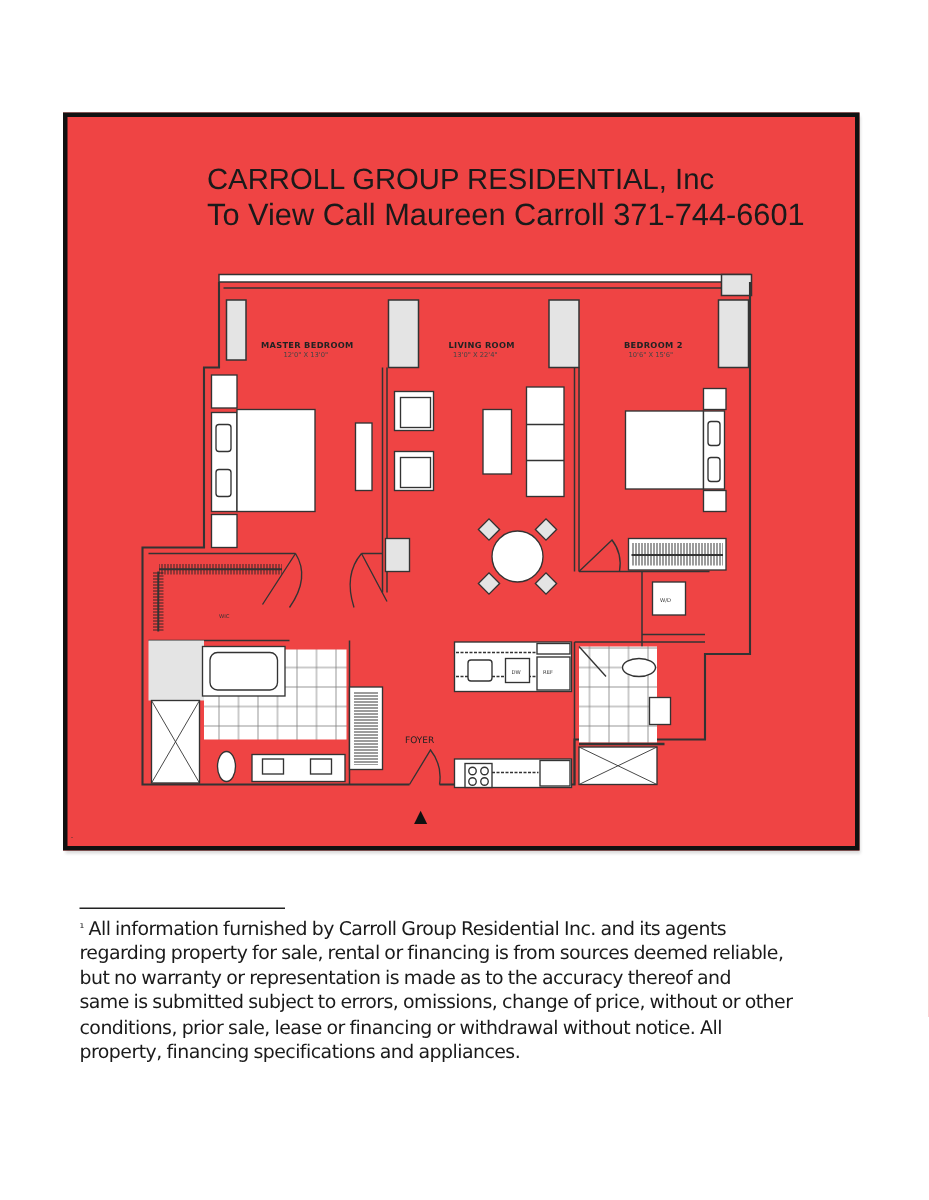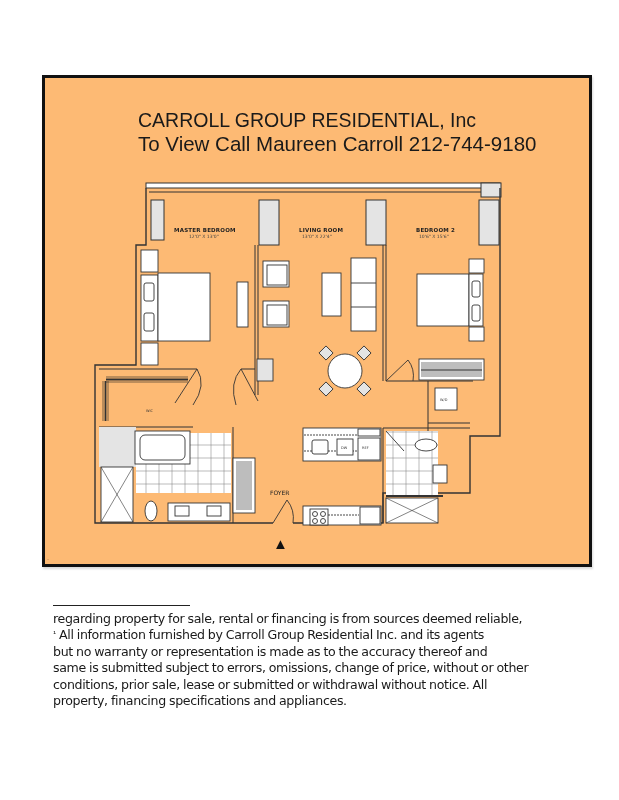--- a/index.html
+++ b/index.html
@@ -1,21 +1,20 @@
 <!DOCTYPE html>
 <html><head>
 <meta charset="utf-8">
 <style>
   html, body { margin: 0; padding: 0; background: #ffffff; }
   body { width: 619px; height: 800px; position: relative; overflow: hidden; font-family: "Liberation Sans", sans-serif; }
   .frame {
     position: absolute; left: 42px; top: 75px; width: 525px; height: 486px;
-    border: 3px solid #111; box-sizing: content-box; background: #fdba74;
+    border: 3px solid #111; box-sizing: content-box; background: #ef4444;
     box-shadow: 1px 2px 2px rgba(0,0,0,0.15);
-    padding-left: 19px;
   }
   .title-block { position: absolute; left: 93px; top: 30px; width: 420px; }
   .title-line { font-family: "Liberation Sans", sans-serif; color: #1a1a1a; font-size: 19.5px; line-height: 24px; white-space: nowrap; }
   .title-line.l2 { font-size: 20.5px; }
   .plan { position: absolute; left: 0; top: 0; }
   .room-label { font-family: "DejaVu Sans", sans-serif; font-size: 5.5px; fill: #222; font-weight: bold; letter-spacing: 0.2px; }
   .room-dim { font-family: "DejaVu Sans", sans-serif; font-size: 4.5px; fill: #444; }
   .small-label { font-family: "DejaVu Sans", sans-serif; font-size: 3.5px; fill: #333; }
   .foyer-label { font-family: "DejaVu Sans", sans-serif; font-size: 6px; fill: #222; }
   .corner-mark { position: absolute; left: 2px; bottom: 2px; font-size: 6px; color: #333; }
@@ -27,21 +26,21 @@
   }
   .disclaimer .line { display: block; white-space: nowrap; }
   .footnote-mark { font-size: 8px; vertical-align: 2px; }
 </style>
 </head>
 <body>
 
 <div class="frame">
   <div class="title-block">
     <div class="title-line l1">CARROLL GROUP RESIDENTIAL, Inc</div>
-    <div class="title-line l2">To View Call Maureen Carroll 212-744-9180</div>
+    <div class="title-line l2">To View Call Maureen Carroll 371-744-6601</div>
   </div>
 
   <svg class="plan" width="525" height="486" viewBox="42 75 525 486" xmlns="http://www.w3.org/2000/svg">
     <defs>
       <pattern id="hatch" width="2" height="6" patternUnits="userSpaceOnUse">
         <line x1="1" y1="0" x2="1" y2="6" stroke="#222" stroke-width="0.6"></line>
       </pattern>
       <pattern id="hatchH" width="6" height="2" patternUnits="userSpaceOnUse">
         <line x1="0" y1="1" x2="6" y2="1" stroke="#222" stroke-width="0.6"></line>
       </pattern>
@@ -188,19 +187,19 @@
     <text class="room-dim" x="416" y="235">10'6" X 15'6"</text>
     <text class="foyer-label" x="267" y="492">FOYER</text>
   </svg>
 
   <span class="corner-mark">·</span>
 </div>
 
 <div class="divider"></div>
 
 <div class="disclaimer">
+  <span class="line"><span class="footnote-mark">¹</span> <span>All information furnished by Carroll Group Residential Inc. and its agents</span></span>
   <span class="line">regarding property for sale, rental or financing is from sources deemed reliable,</span>
-  <span class="line"><span class="footnote-mark">¹</span> <span>All information furnished by Carroll Group Residential Inc. and its agents</span></span>
   <span class="line">but no warranty or representation is made as to the accuracy thereof and</span>
   <span class="line">same is submitted subject to errors, omissions, change of price, without or other</span>
-  <span class="line">conditions, prior sale, lease or submitted or withdrawal without notice. All</span>
+  <span class="line">conditions, prior sale, lease or financing or withdrawal without notice. All</span>
   <span class="line">property, financing specifications and appliances.</span>
 </div>
 
 </body></html>

